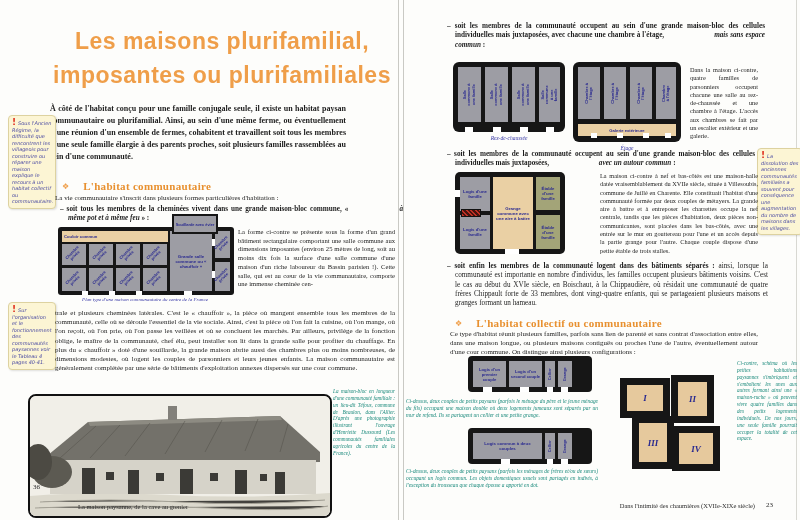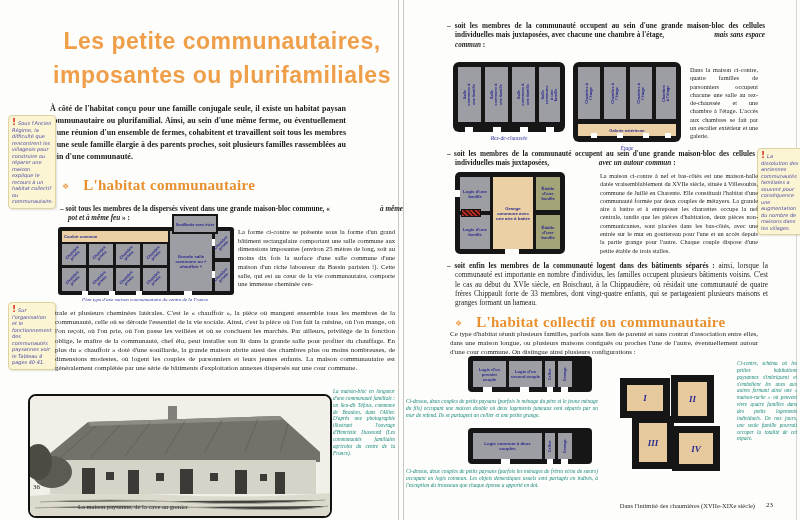--- a/index.html
+++ b/index.html
@@ -8,21 +8,21 @@
   .abs{position:absolute;}
   .edge{position:absolute;top:0;bottom:0;width:1px;background:#c9c9c4;}
   
   .title{font-family:"Liberation Sans",sans-serif;font-weight:bold;color:#ef9e49;
          font-size:23px;letter-spacing:.5px;text-align:center;white-space:nowrap;}
   .intro{font-weight:bold;font-size:8px;line-height:1.5;text-align:justify;}
   .body{font-size:7px;line-height:1.32;text-align:justify;}
   .bullet{font-size:7.2px;line-height:1.3;text-align:justify;padding-left:8px;text-indent:-8px;}
   .b{font-weight:bold;}
   .bi{font-weight:bold;font-style:italic;margin-left:48px;}
-  .h1{font-family:"Liberation Serif",serif;font-weight:bold;color:#e8902f;font-size:15px;letter-spacing:.3px;}
+  .h1{font-family:"Liberation Serif",serif;font-weight:bold;color:#e8902f;font-size:11px;letter-spacing:.3px;}
   .orn{color:#ef9e49;font-size:8px;font-family:"DejaVu Sans",sans-serif;vertical-align:1px;}
   .note{background:#fcf5d4;border:1px solid #ddd2a0;border-radius:4px;padding:3px 3px 3px 3px;
         font-family:"DejaVu Sans",sans-serif;font-style:italic;font-size:5px;line-height:1.3;
         color:#4a4aa2;text-align:left;box-shadow:1px 1px 2px rgba(0,0,0,.12);}
   .bang{color:#e02f1e;font-weight:bold;font-style:normal;font-size:9px;margin-right:2px;line-height:.8;}
   .frame{position:absolute;background:#161616;border-radius:3px;}
   .cell{position:absolute;background:#9d9da4;display:flex;align-items:center;justify-content:center;
         text-align:center;color:#2a2a90;font-family:"Liberation Sans",sans-serif;font-weight:bold;overflow:visible;}
   .tan{background:#ead0a4;}
   .olive{background:#a3a478;}
@@ -41,38 +41,39 @@
 </style>
 </head>
 <body>
 
 <div id="spread">
 
   <div class="edge" style="left:398px;"></div>
   <div class="edge" style="left:403px;"></div>
   <div class="edge" style="left:796px;background:#d8d8d2;"></div>
 
-  <div class="abs title" style="left:48px;top:28px;width:348px;">Les petite communautaires,</div>
+  <div class="abs title" style="left:48px;top:28px;width:348px;">Les maisons plurifamilial,</div>
   <div class="abs title" style="left:48px;top:62px;width:348px;">imposantes ou plurifamiliales</div>
 
   <div class="abs intro" style="left:50px;top:103px;width:296px;">À côté de l'habitat conçu pour une famille conjugale seule, il existe un habitat paysan communautaire ou plurifamilial. Ainsi, au sein d'une même ferme, ou éventuellement d'une réunion d'un ensemble de fermes, cohabitent et travaillent soit tous les membres d'une seule famille élargie à des parents proches, soit plusieurs familles rassemblées au sein d'une communauté.</div>
 
   <div class="abs note" style="left:8px;top:115px;width:40px;">
     <span class="bang">!</span><span>Sous l'Ancien Régime, la difficulté que rencontrent les villageois pour construire ou réparer une maison explique le recours à un habitat collectif ou communautaire.</span>
   </div>
   <div class="abs note" style="left:8px;top:302px;width:40px;">
     <span class="bang">!</span><span>Sur l'organisation et le fonctionnement des communautés paysannes voir le Tableau 4 pages 40-41.</span>
   </div>
 
   <div class="abs" style="left:62px;top:176px;">
     <span class="orn">❖</span>
     <span class="h1" style="margin-left:10px;">L'habitat communautaire</span>
   </div>
+  <div class="abs body" style="left:55px;top:194px;width:340px;">La vie communautaire s'inscrit dans plusieurs formes particulières d'habitation :</div>
   <div class="abs bullet" style="left:60px;top:205px;width:335px;">
-    <span class="b">– soit tous les membres de la dispersés vivent dans une grande maison-bloc commune, « </span><span class="bi">à même pot et à même feu</span><span class="b"> » :</span>
+    <span class="b">– soit tous les membres de la cheminées vivent dans une grande maison-bloc commune, « </span><span class="bi">à même pot et à même feu</span><span class="b"> » :</span>
   </div>
 
   <div class="frame" style="left:58px;top:227px;width:176px;height:68px;">
     <div class="cell tan" style="left:4px;top:4px;width:106px;height:11px;justify-content:flex-start;">
       <span style="font-size:4.2px;margin-left:2px;">Couloir commun</span>
     </div>
     <div class="cell" style="left:4px;top:17px;width:24px;height:21px;">
         <span class="rot45" style="font-size:4px;width:26px;">Chambre privée</span>
       </div>
     <div class="cell" style="left:31px;top:17px;width:24px;height:21px;">

